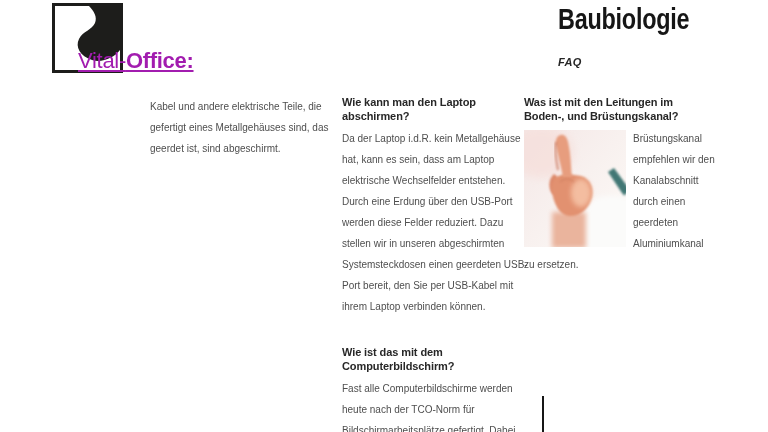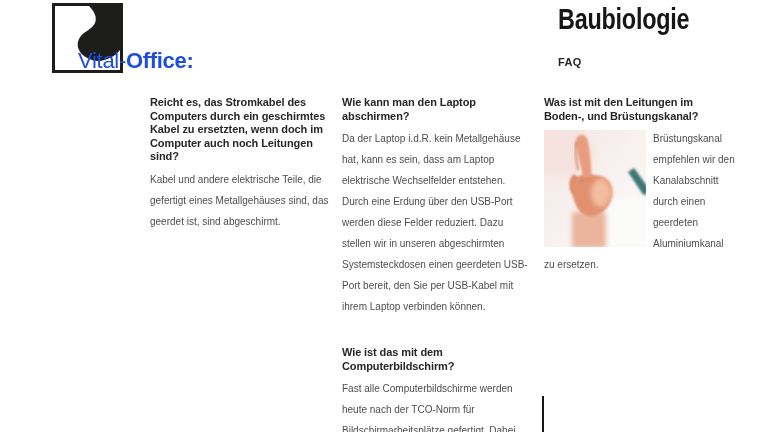--- a/index.html
+++ b/index.html
@@ -5,39 +5,39 @@
   html,body{margin:0;padding:0;background:#fff;}
   .page{
     position:relative;width:768px;height:432px;background:#ffffff;overflow:hidden;
     font-family:"Liberation Sans",sans-serif;
   }
   
   .logo{position:absolute;left:52px;top:3px;width:200px;height:76px;}
   .logo svg{position:absolute;left:0;top:0;}
   .brand{
     position:absolute;left:26px;top:47px;white-space:nowrap;
-    font-size:22px;line-height:22px;color:#1d4ed8;letter-spacing:-0.3px;
+    font-size:22px;line-height:22px;color:#a21caf;letter-spacing:-0.3px;text-decoration:underline;
   }
   .brand .reg{font-weight:400;}
   .brand .bold{font-weight:700;}
   
   .title{
     position:absolute;left:558px;top:2px;margin:0;
     font-size:30px;line-height:34px;font-weight:700;color:#161616;
     transform:scaleX(.78);transform-origin:left top;white-space:nowrap;letter-spacing:-0.3px;
   }
   .faq-label{
     position:absolute;left:558px;top:56px;
-    font-size:11px;font-weight:700;color:#262626;letter-spacing:.3px;
+    font-size:11px;font-weight:700;color:#262626;letter-spacing:.3px;font-style:italic;
   }
   
   .col{position:absolute;top:96px;}
   #col1{left:150px;width:186px;}
   #col2{left:342px;width:186px;}
-  #col3{left:544px;width:191px;}
+  #col3{left:524px;width:191px;}
   .q{
     margin:0 0 5px 0;font-size:11px;line-height:13.5px;font-weight:700;color:#272727;
     letter-spacing:-0.1px;hyphens:auto;-webkit-hyphens:auto;
   }
   .q.later{margin-top:29px;}
   .bodytext{
     margin:0 0 8px 0;font-size:10px;line-height:21px;color:#4e4e4e;
     letter-spacing:0;hyphens:auto;-webkit-hyphens:auto;
   }
   
@@ -57,21 +57,20 @@
       <rect x="1.5" y="1.5" width="68" height="67" fill="#ffffff" stroke="#1d1d1b" stroke-width="3"></rect>
       <path d="M37,3 L68,3 L68,47 C62,55 50,60 40,57 C28,53 23,44 27,36 C31,28 40,27 43,20 C45.5,14 42,8 37,3 Z" fill="#1d1d1b"></path>
     </svg>
     <div class="brand"><span class="reg">Vital-</span><span class="bold">Office:</span></div>
   </div>
 
   <h1 class="title">Baubiologie</h1>
   <div class="faq-label">FAQ</div>
 
   <div class="col" id="col1">
-    <h2 class="q">Reicht es, das Stromkabel des Computers durch ein geschirmtes Kabel zu ersetzten, wenn doch im Computer auch noch Leitungen sind?</h2>
     <p class="bodytext">Kabel und andere elektrische Teile, die gefertigt eines Metallgehäuses sind, das geerdet ist, sind abgeschirmt.</p>
   </div>
 
   <div class="col" id="col2">
     <h2 class="q">Wie kann man den Laptop abschirmen?</h2>
     <p class="bodytext">Da der Laptop i.d.R. kein Metallgehäuse hat, kann es sein, dass am Laptop elektrische Wechselfelder entstehen. Durch eine Erdung über den USB-Port werden diese Felder reduziert. Dazu stellen wir in unseren abgeschirmten Systemsteckdosen einen geerdeten USB-Port bereit, den Sie per USB-Kabel mit ihrem Laptop verbinden können.</p>
     <h2 class="q later">Wie ist das mit dem Computerbildschirm?</h2>
     <p class="bodytext">Fast alle Computerbildschirme werden heute nach der TCO-Norm für Bildschirmarbeitsplätze gefertigt. Dabei ist die Strahlenbelastung, mit Blick auf gesundheitliche Probleme am Bildschirmarbeitsplatz, relativ gering. In der Regel sind diese Werte in Ordnung. Allerdings müssen auch hier die Stromkabel durch geschirmte Kabel ersetzt werden</p>
   </div>
 

